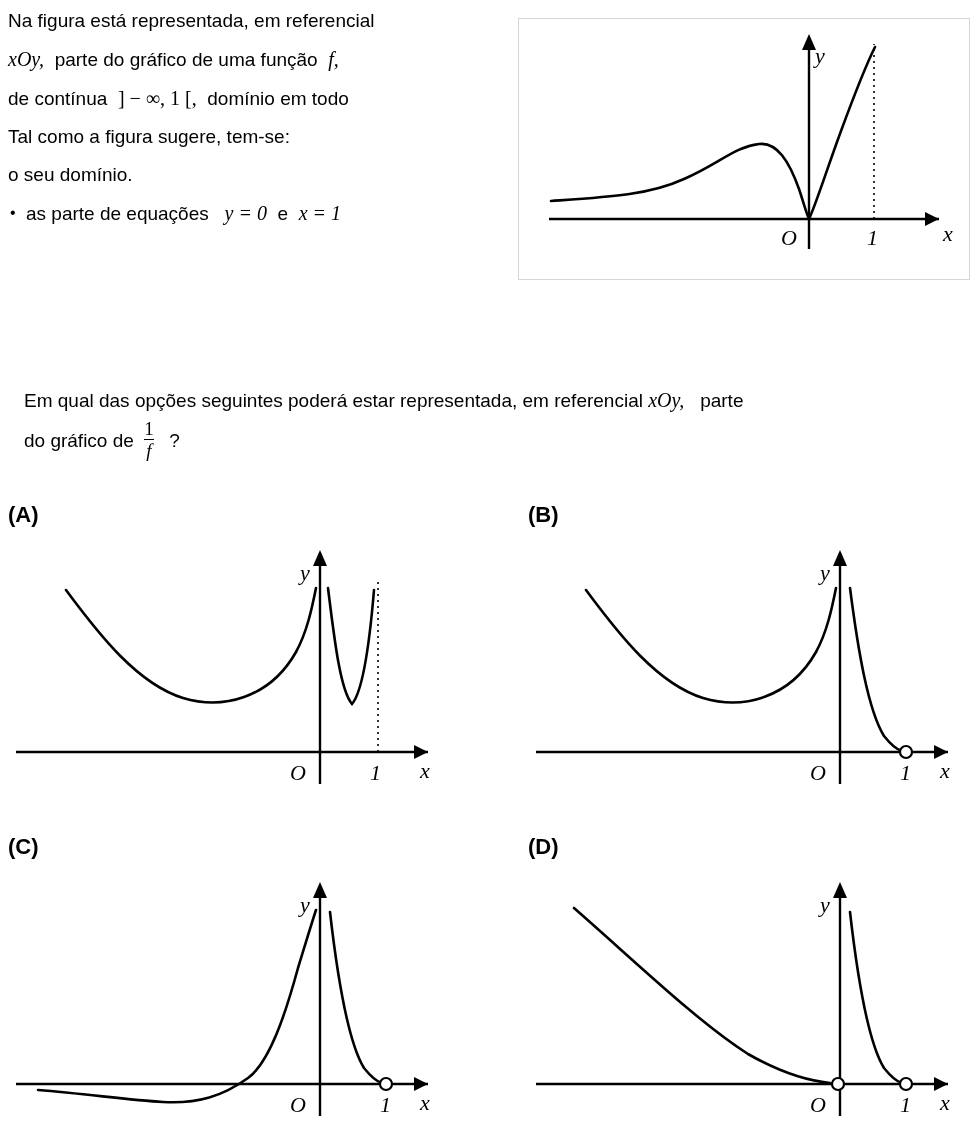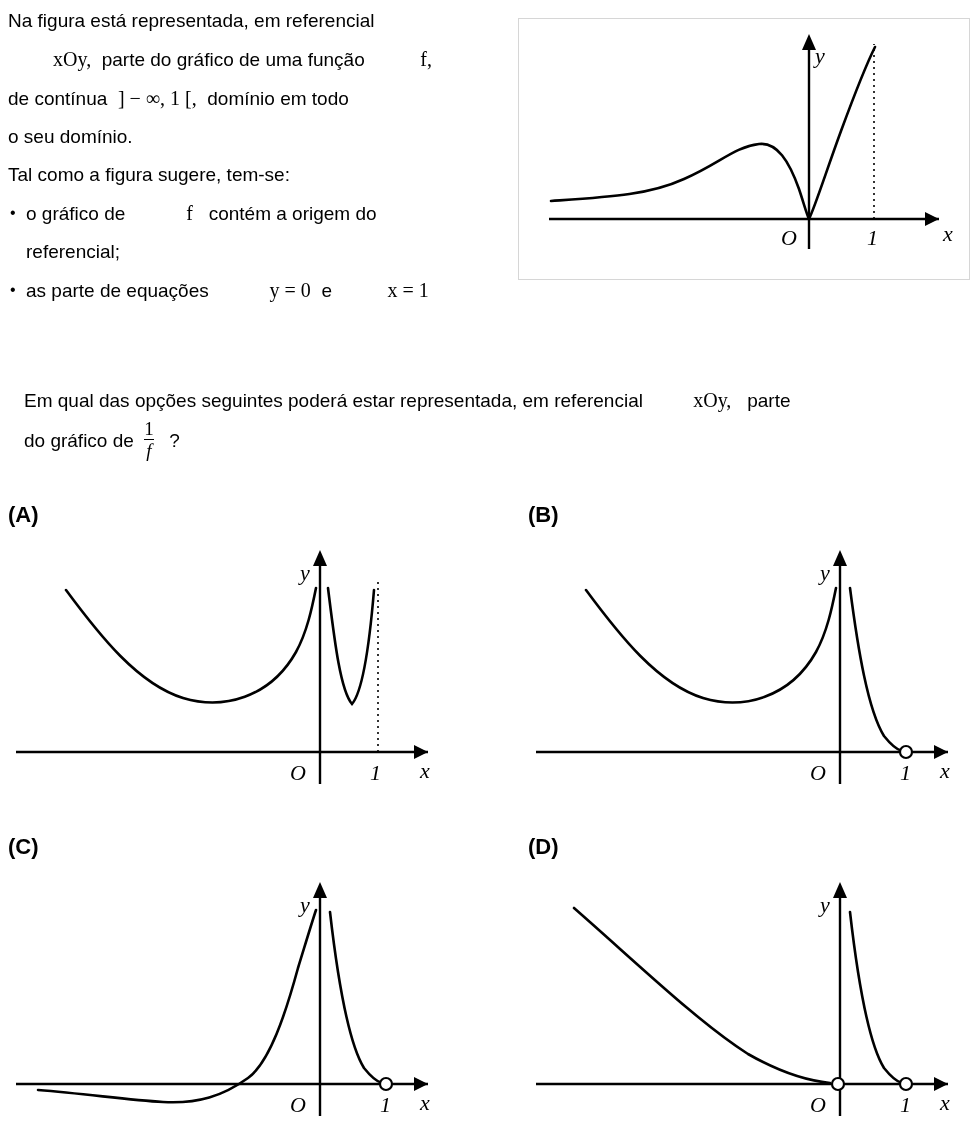--- a/index.html
+++ b/index.html
@@ -28,22 +28,22 @@
     top: 2px;
     width: 500px;
     font-size: 19px;
     line-height: 38px;
   }
   .statement p {
     margin: 0;
   }
   .math {
     font-family: "Liberation Serif", serif;
+    font-style: italic;
     font-size: 20px;
-    margin-left: 45px;
   }
   .math-up {
     font-family: "Liberation Serif", serif;
     font-style: normal;
     font-size: 20px;
   }
   .bullets {
     margin: 0;
     padding: 0;
     list-style: none;
@@ -127,34 +127,26 @@
       <span class="math">xOy,</span>
       &nbsp;<span>parte do gráfico de uma função</span>&nbsp;
       <span class="math">f,</span>
     </p>
     <p class="just">
       <span>de contínua</span>&nbsp;
       <span class="math-up">] − ∞, 1 [,</span>&nbsp;
       <span>domínio em todo</span>
     </p>
     <p>
+      <span>Tal como a figura sugere, tem-se:</span>
+    </p>
+    <p>
       <span>o seu domínio.</span>
     </p>
-    <p>
-      <span>Tal como a figura sugere, tem-se:</span>
-    </p>
     <ul class="bullets">
-      <li>
-        <span class="just" style="display:block;">
-          <span>o gráfico de</span>
-          &nbsp;&nbsp;<span class="math">f</span>&nbsp;&nbsp;
-          <span>contém a origem do</span>
-        </span>
-        <span style="display:block;">referencial;</span>
-      </li>
       <li>
         <span style="display:block;">
           <span>as parte de equações</span>&nbsp;&nbsp;
           <span class="math">y = 0</span>&nbsp;
           <span>e</span>&nbsp;
           <span class="math">x = 1</span>
         </span>
       </li>
     </ul>
   </div>

